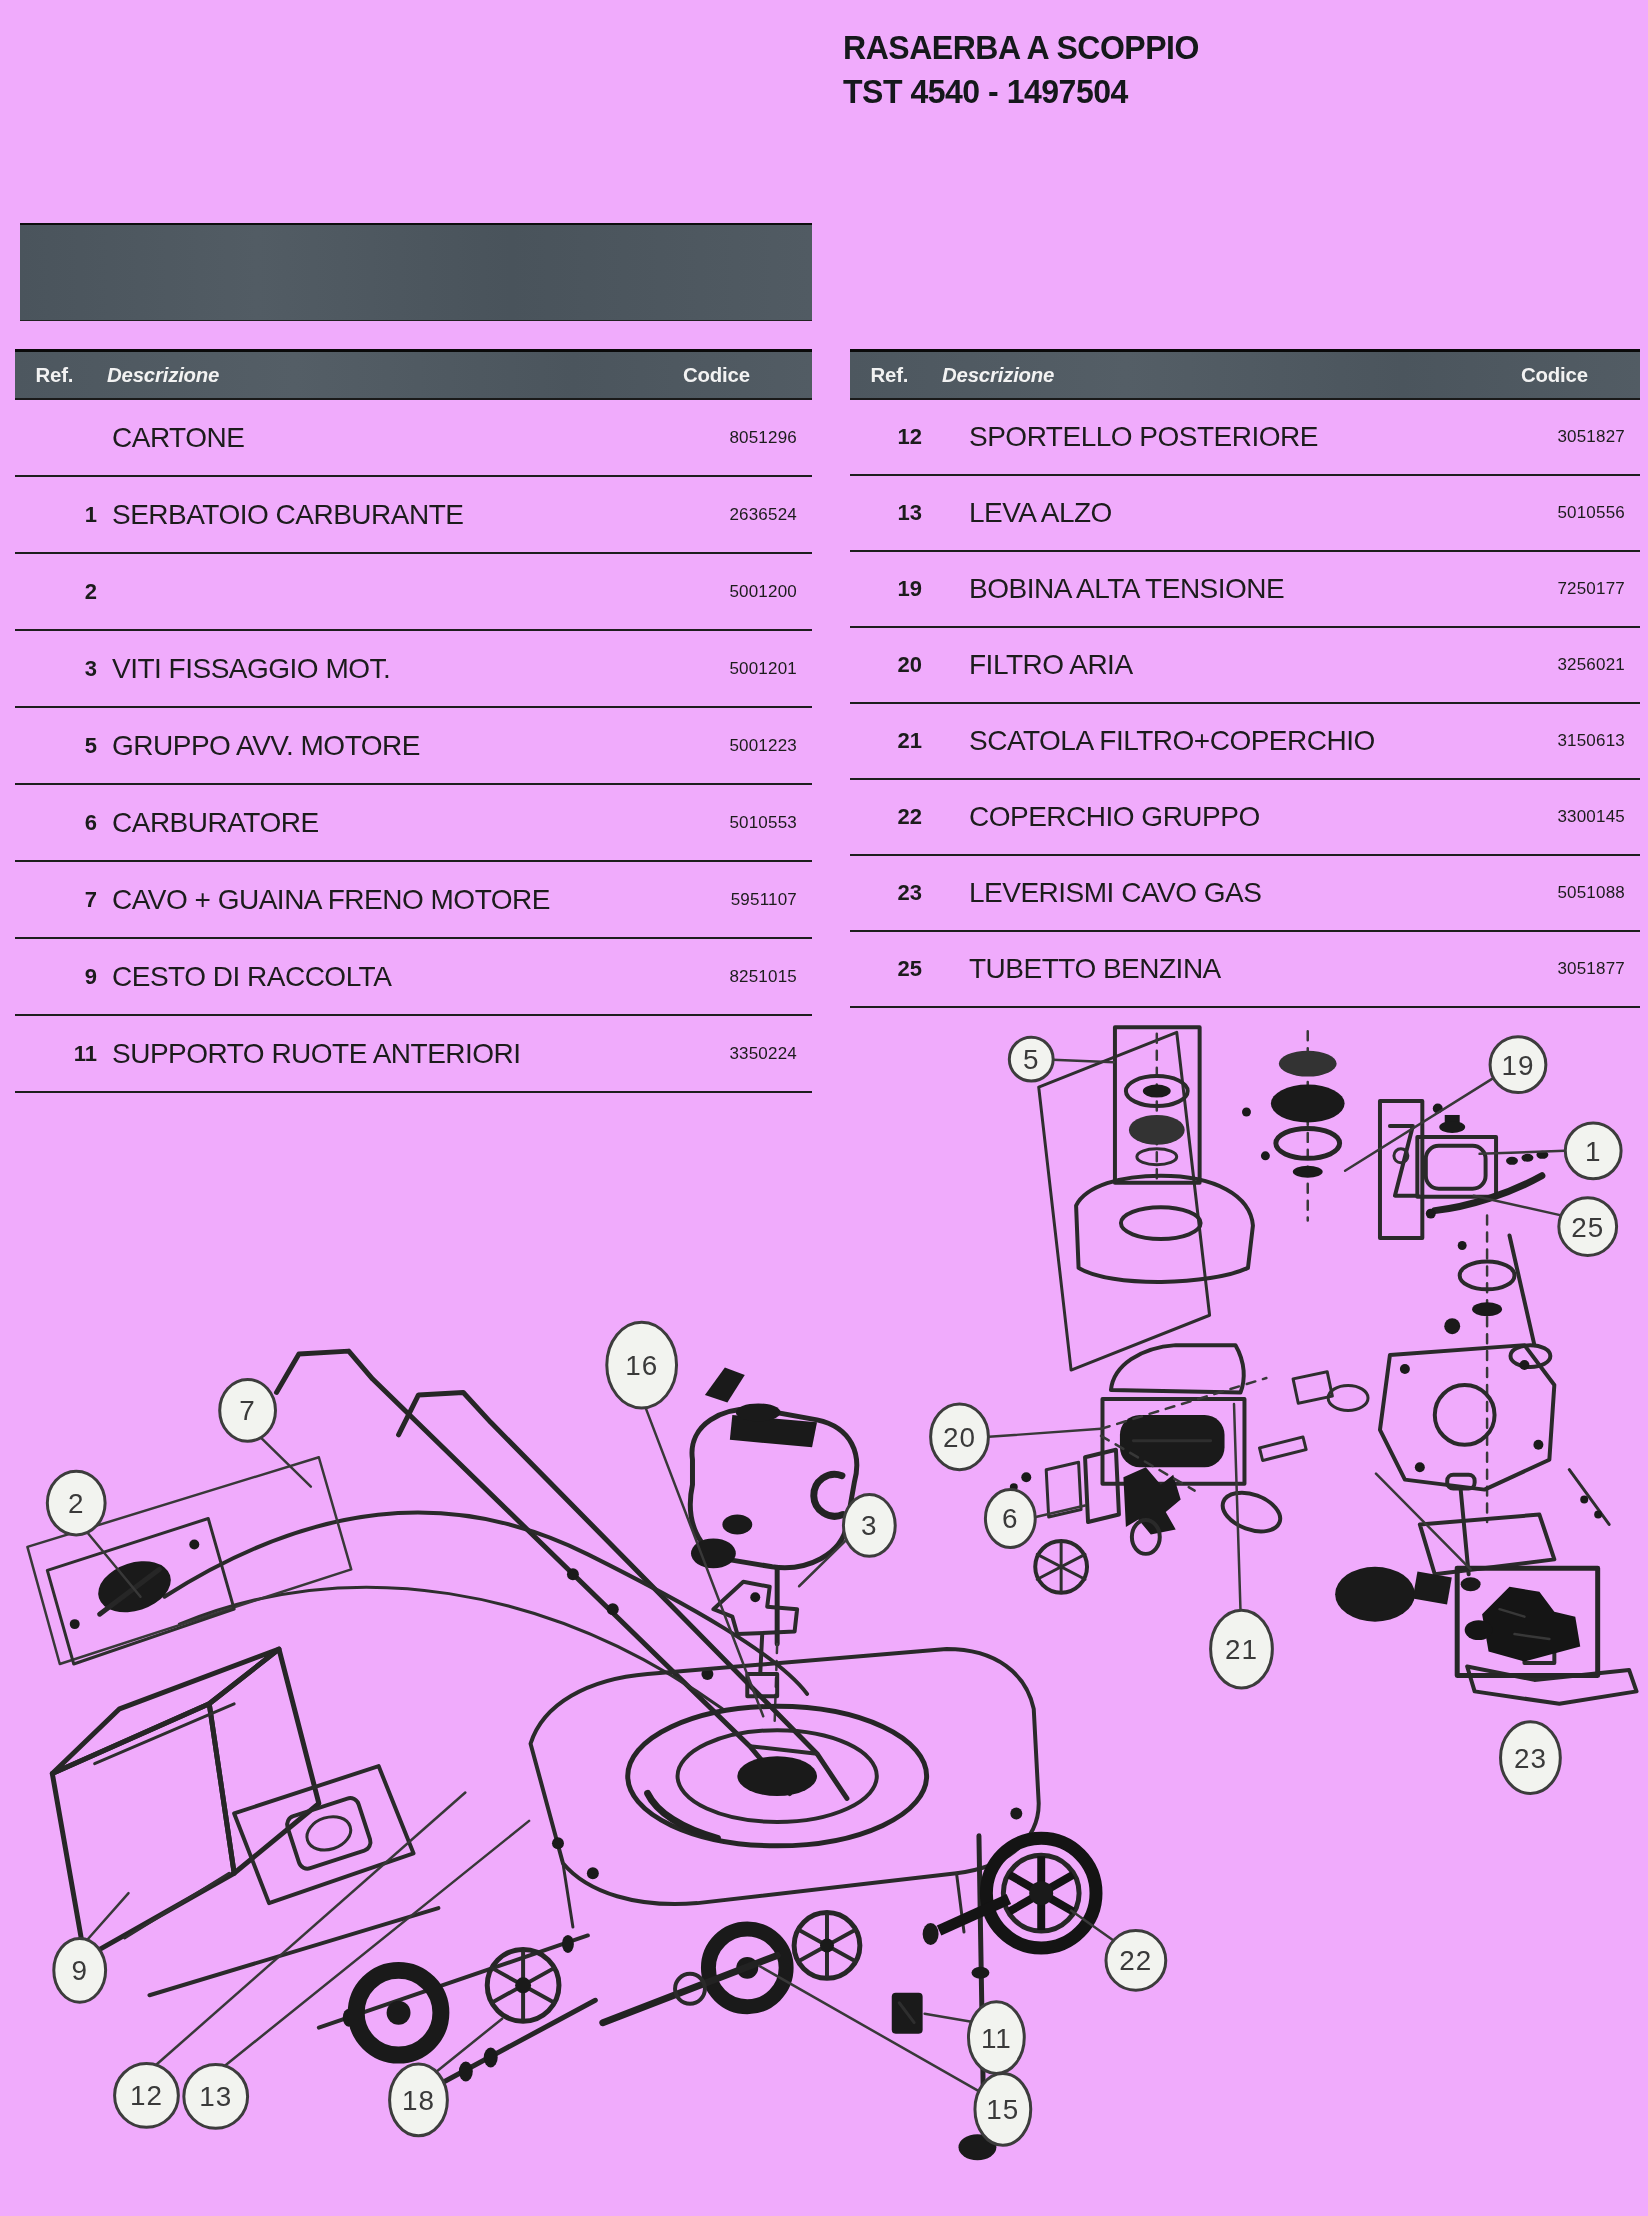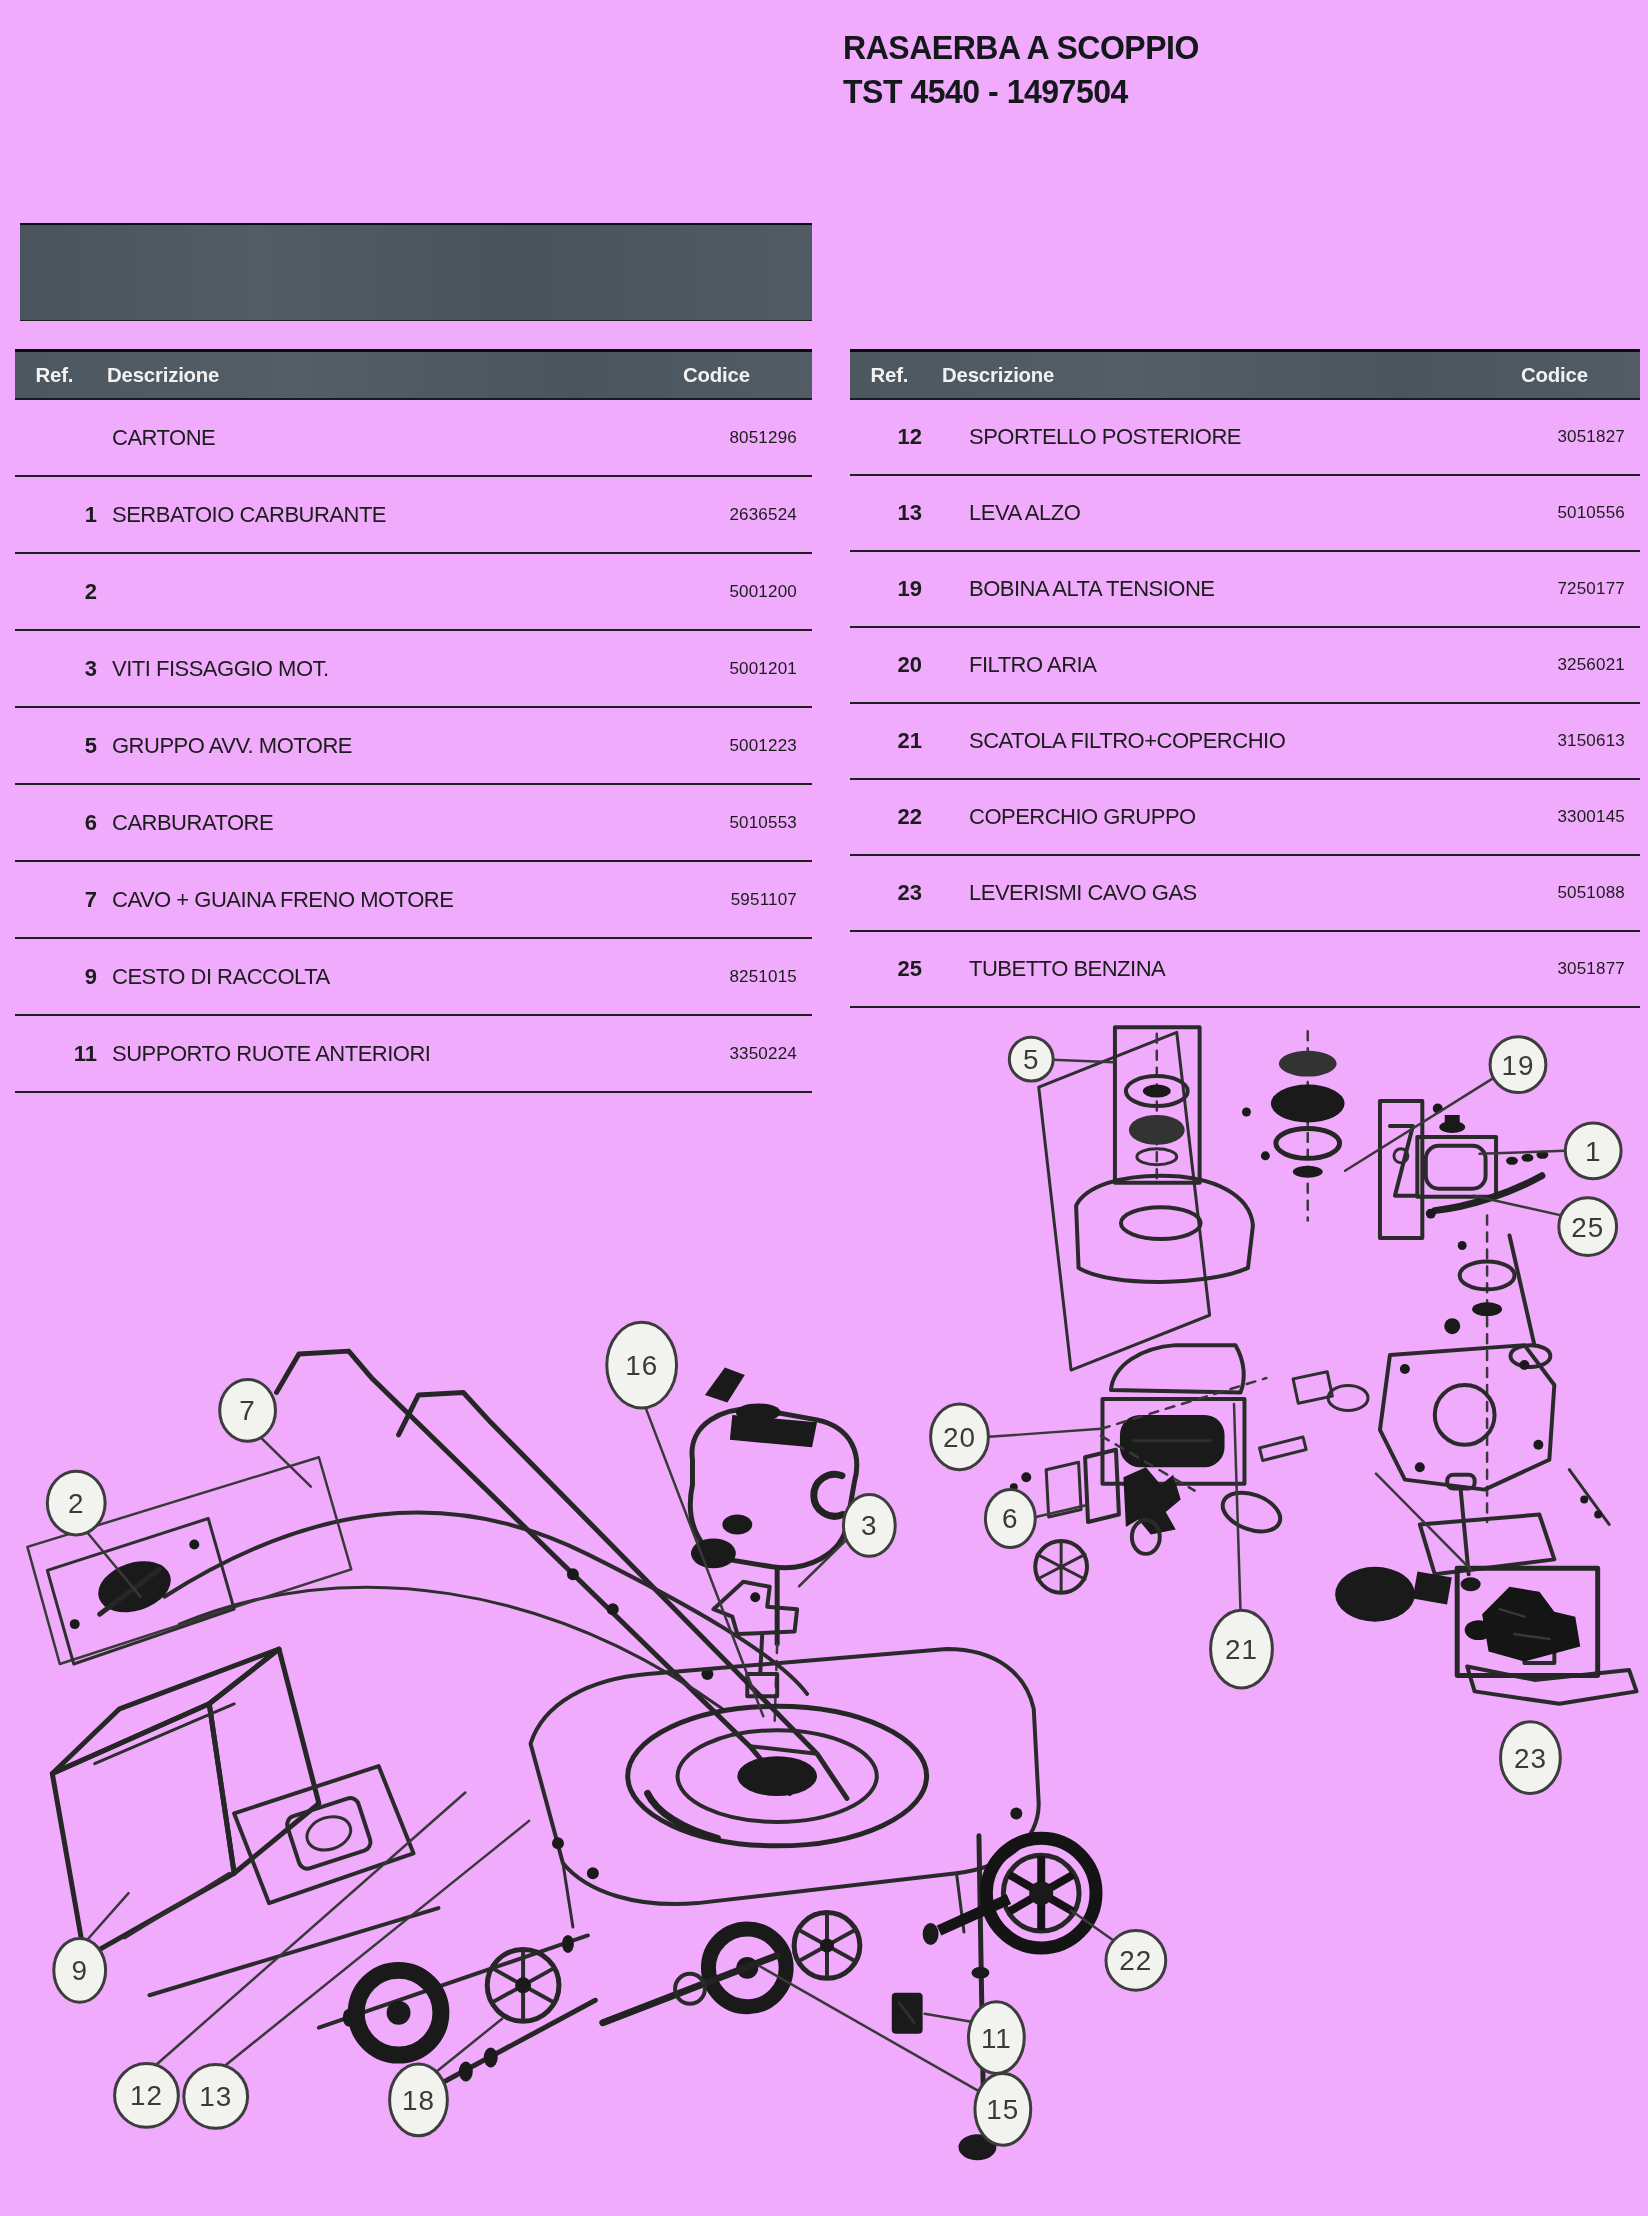--- a/index.html
+++ b/index.html
@@ -31,35 +31,35 @@
   .thead{
     position:relative;height:46px;
     background:linear-gradient(90deg,#4d575f 0%,#545e66 35%,#4b555d 70%,#525c64 100%);
     border-top:3.5px solid #0a0a0a;border-bottom:2px solid #1a1a1a;
   }
   .thead span{
     position:absolute;top:50%;transform:translateY(-50%);
     color:#f2f2f2;font-weight:700;font-size:20.4px;letter-spacing:-0.2px;padding-left:8px;
   }
   .th-ref{left:12.5px;}
-  .th-desc{left:84px;}
+  .th-desc{left:84px;font-style:italic;}
   .ptable.left .th-code{left:660px;}
   .ptable.right .th-code{left:663px;}
   .tr{position:relative;height:75px;border-bottom:2.5px solid #1e1e1e;}
   .ptable.right .tr{height:74px;}
   .td-ref{
     position:absolute;left:0;top:0;height:100%;width:82px;
     display:flex;align-items:center;justify-content:flex-end;
     font-weight:700;font-size:22px;
   }
   .ptable.right .td-ref{width:72px;}
   .td-desc{
     position:absolute;left:97px;top:0;height:100%;right:216px;
     display:flex;align-items:center;
-    font-size:22px;letter-spacing:-0.5px;white-space:nowrap;
+    font-size:28px;letter-spacing:-0.5px;white-space:nowrap;
   }
   .ptable.right .td-desc{left:87px;margin-left:32px;}
   .td-code{
     position:absolute;right:15px;top:0;height:100%;width:189px;
     display:flex;align-items:center;justify-content:flex-end;
     font-weight:400;font-size:17px;letter-spacing:0.2px;
   }
   
   .diagram{position:absolute;left:0;top:0;width:1648px;height:2216px;}
   .s5{fill:none;stroke:#383838;stroke-width:5;stroke-linecap:round;stroke-linejoin:round;}

